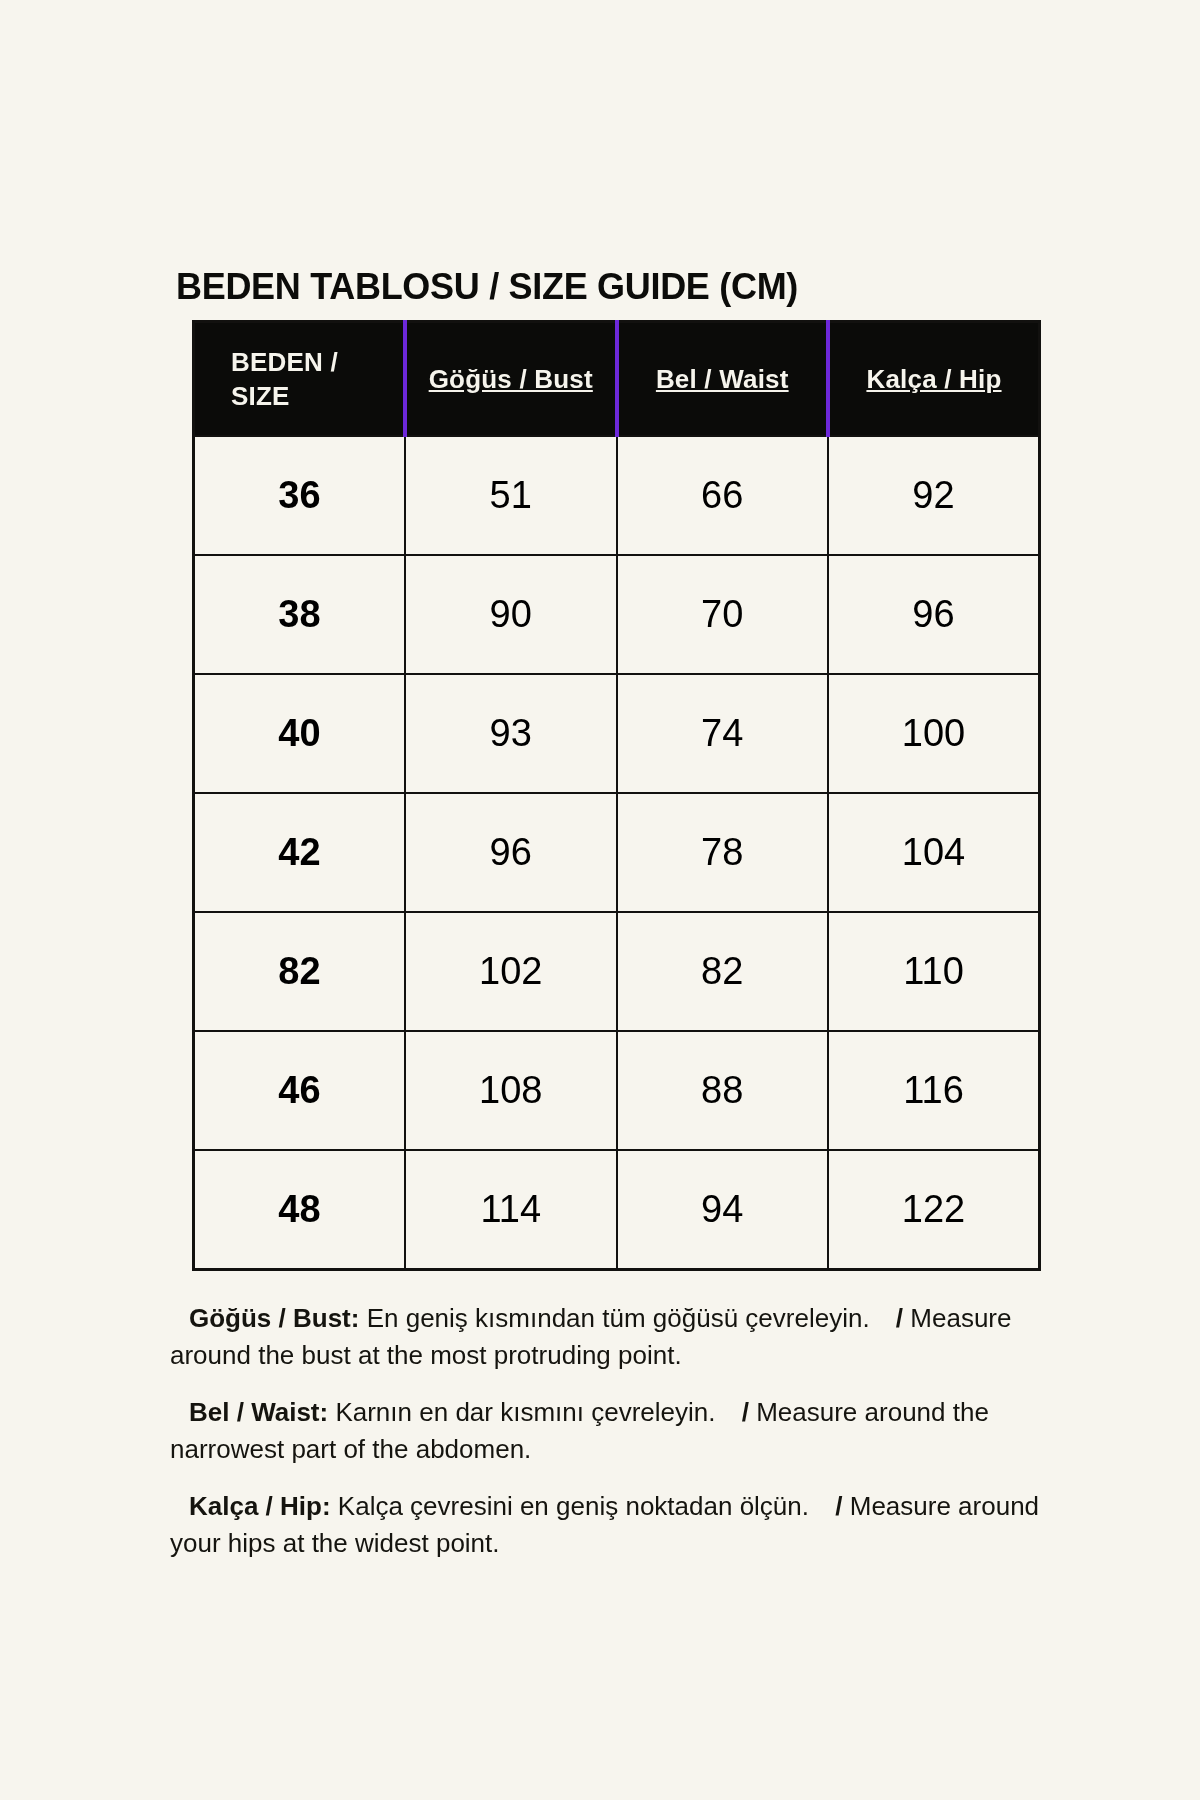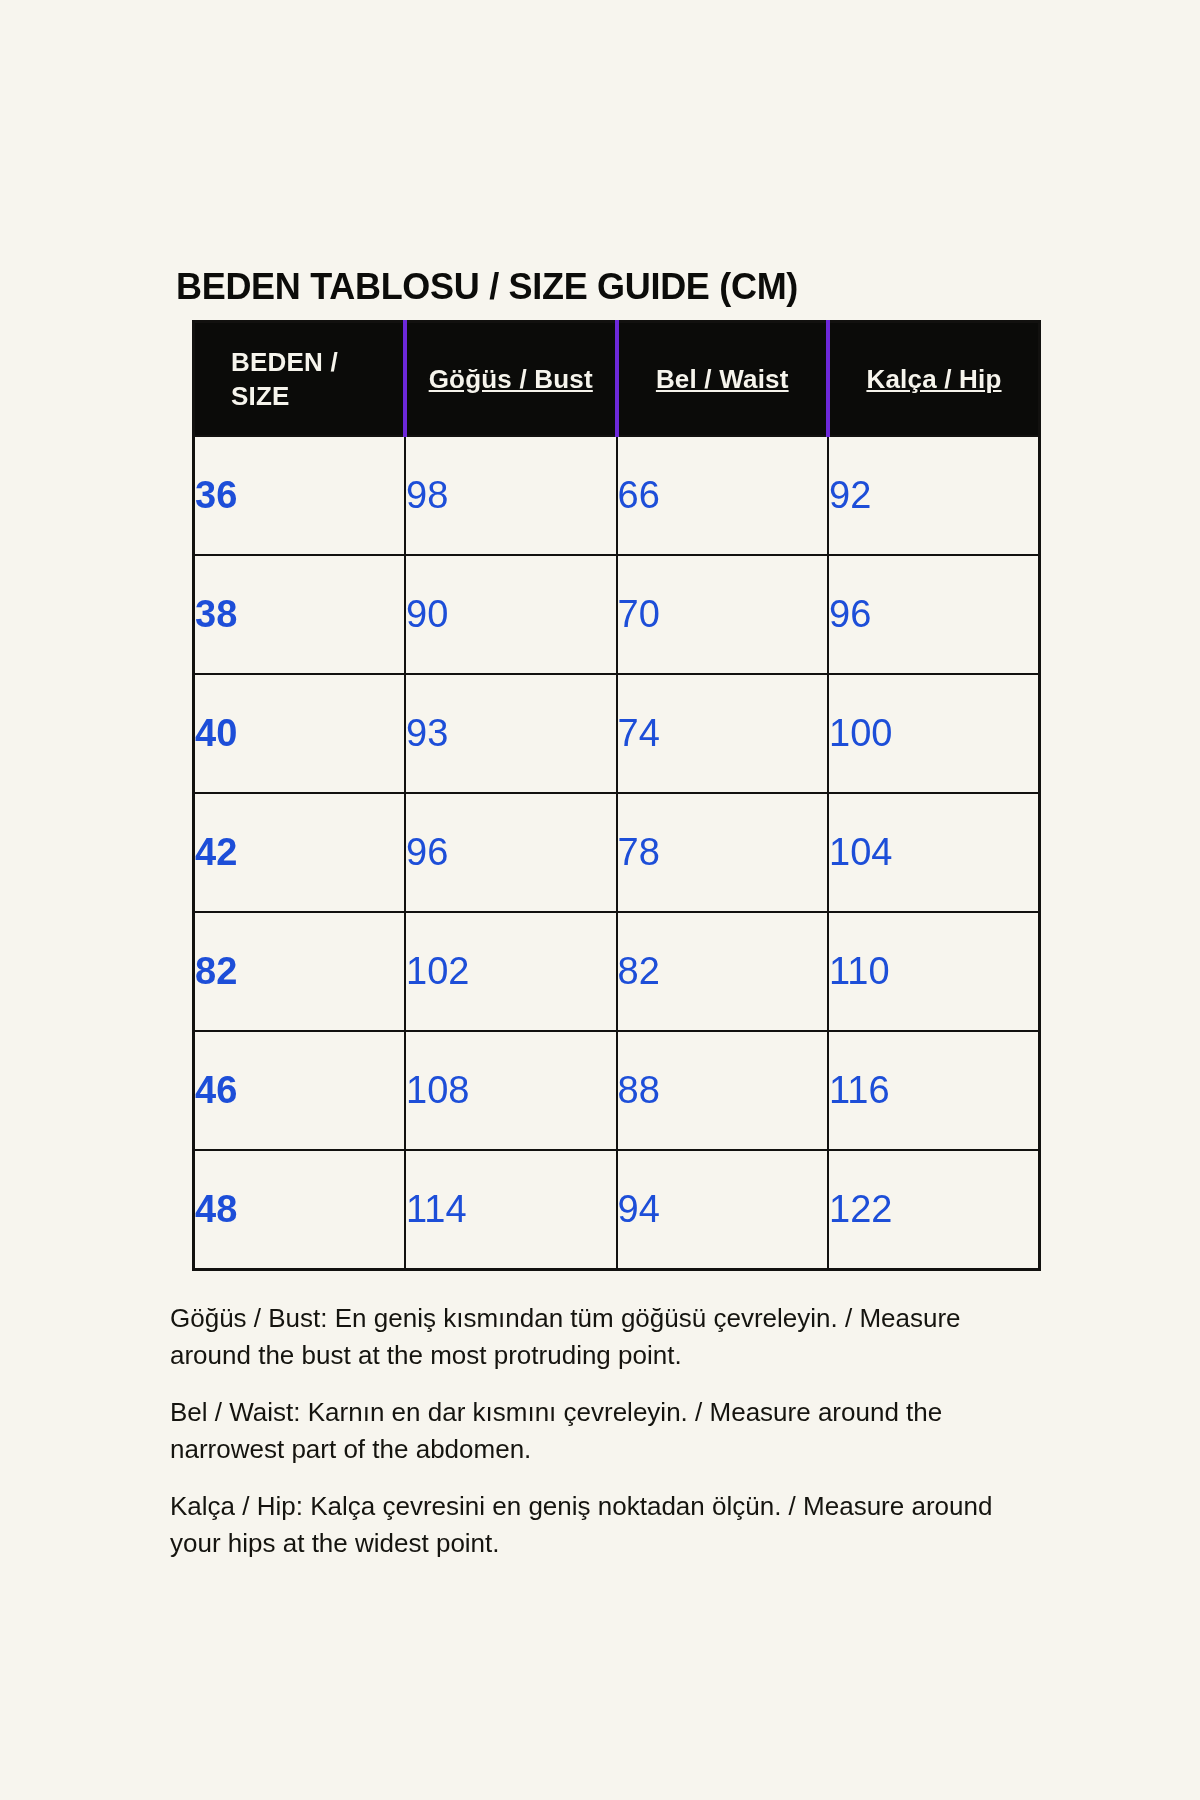--- a/index.html
+++ b/index.html
@@ -54,44 +54,45 @@
     border-left: 4px solid #6d28d9;
     text-decoration: underline;
   }
   table.size-table th .th-line {
     display: block;
     line-height: 34px;
   }
   table.size-table td {
     border: 2px solid #12110F;
     height: 117px;
-    text-align: left;
+    text-align: center;
     vertical-align: middle;
     font-size: 38px;
     font-weight: 400;
-    color: #1d4ed8;
+    color: #000000;
     padding: 0;
   }
   table.size-table td.size-col {
     font-weight: 700;
   }
   .notes {
     position: absolute;
     left: 170px;
     top: 1300px;
     width: 910px;
     font-size: 26px;
     line-height: 37px;
     color: #15140F;
   }
   .notes p {
     margin: 0 0 20px 0;
   }
   .notes .b {
-    font-weight: 400;
+    font-weight: 700;
+    margin-left: 19px;
   }
 </style>
 </head>
 <body>
 
 <h1 class="page-title">BEDEN TABLOSU / SIZE GUIDE (CM)</h1>
 
 <table class="size-table">
   <thead>
     <tr>
@@ -100,21 +101,21 @@
         <span class="th-line">SIZE</span>
       </th>
       <th>Göğüs / Bust</th>
       <th>Bel / Waist</th>
       <th>Kalça / Hip</th>
     </tr>
   </thead>
   <tbody>
     <tr>
       <td class="size-col">36</td>
-      <td>98</td>
+      <td>51</td>
       <td>66</td>
       <td>92</td>
     </tr>
     <tr>
       <td class="size-col">38</td>
       <td>90</td>
       <td>70</td>
       <td>96</td>
     </tr>
     <tr>

